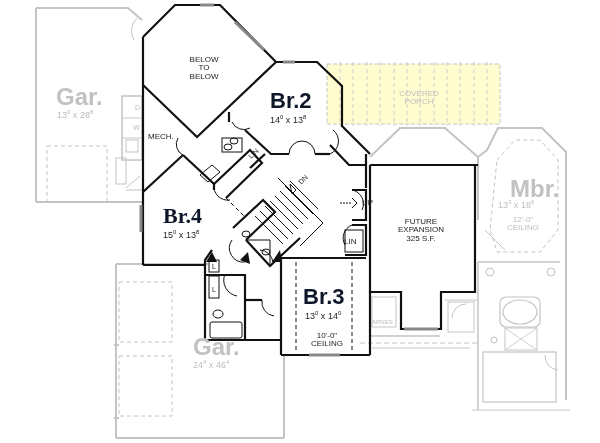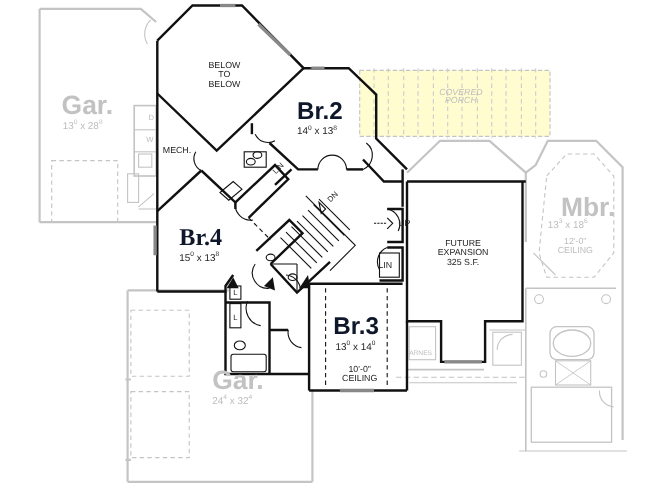--- a/index.html
+++ b/index.html
@@ -249,30 +249,30 @@
 
 <div class="lbl room-ghost" style="left:56px; top:85px;">Gar.</div>
 <div class="lbl dim-ghost" style="left:57px; top:109px;">
   <span>13</span><sup>0</sup> x <span>28</span><sup>8</sup>
 </div>
 <div class="lbl tiny" style="left:135px; top:104px; color:#bdbdbd;">D</div>
 <div class="lbl tiny" style="left:133px; top:124px; color:#bdbdbd;">W</div>
 
 <div class="lbl room-ghost" style="left:193px; top:335px;">Gar.</div>
 <div class="lbl dim-ghost" style="left:193px; top:359px;">
-  <span>24</span><sup>4</sup> x <span>32</span><sup>4</sup>
+  <span>24</span><sup>4</sup> x <span>46</span><sup>4</sup>
 </div>
 
 <div class="lbl room-ghost" style="left:510px; top:177px;">Mbr.</div>
 <div class="lbl dim-ghost" style="left:498px; top:199px;">
   <span>13</span><sup>3</sup> x <span>18</span><sup>6</sup>
 </div>
 <div class="lbl small-ghost" style="left:503px; top:216px; width:40px;">
   <div>12'-0"</div>
   <div>CEILING</div>
 </div>
 
-<div class="lbl small-ghost" style="left:397px; top:80px; width:44px;font-style:italic;">
+<div class="lbl small-ghost" style="left:397px; top:90px; width:44px;">
   <div>COVERED</div>
   <div>PORCH</div>
 </div>
 
 <div class="lbl tiny" style="left:372px; top:319px; color:#bdbdbd; font-size:6px;">ARNES</div>
 
 </body></html>

